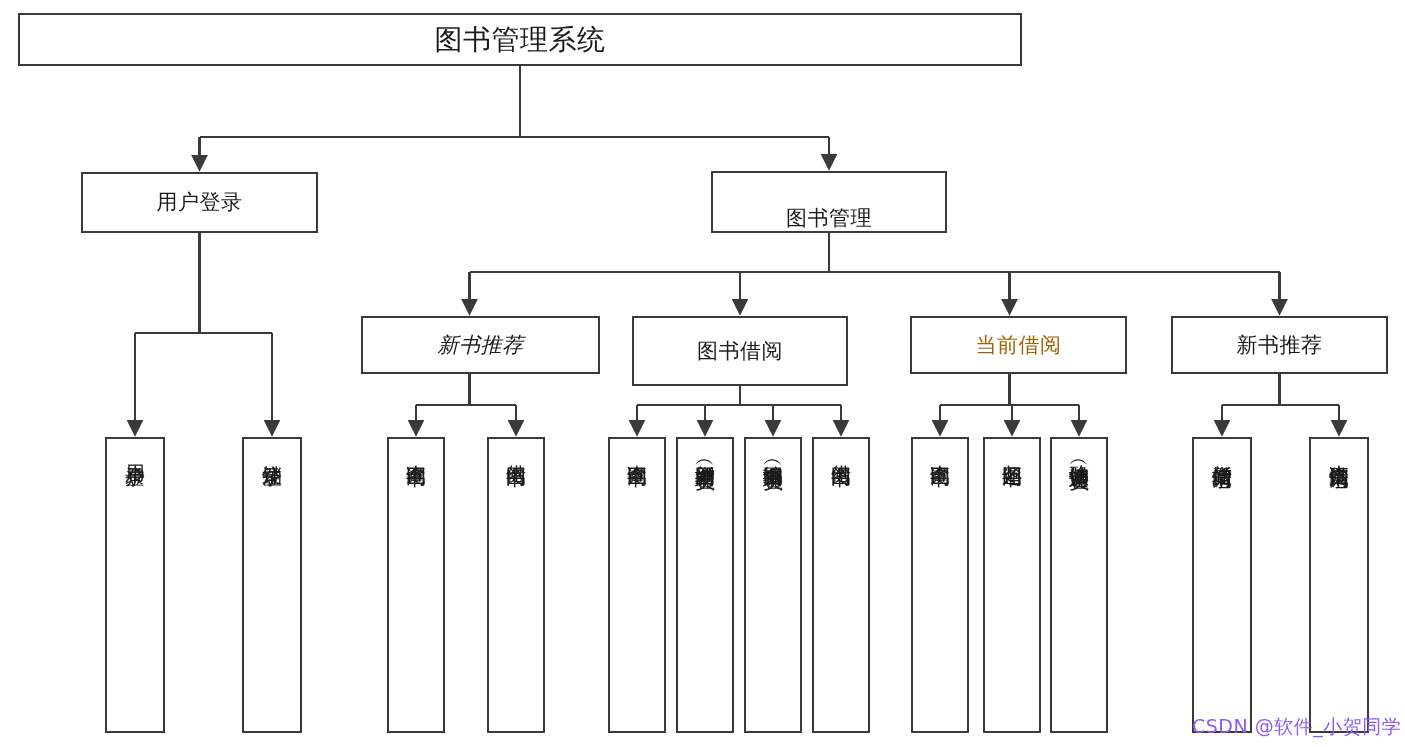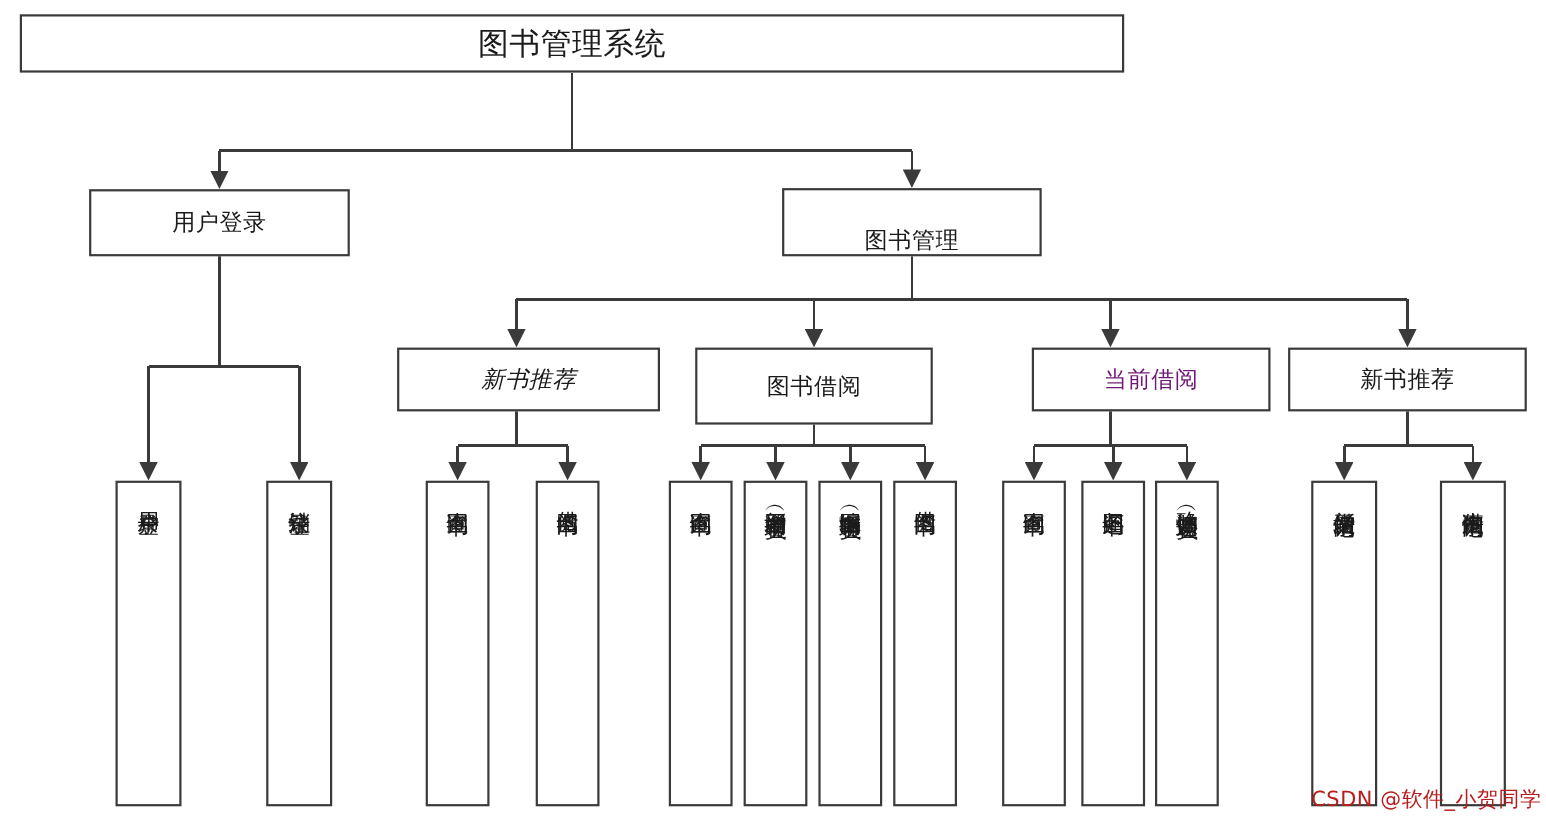--- a/index.html
+++ b/index.html
@@ -131,21 +131,21 @@
   </div>
 
   <div class="node horizontal" id="node-new_book_rec" style="left: 361px; top: 316px; width: 239px; height: 58px; border-color: rgb(58, 58, 58); color: rgb(27, 27, 27); font-style: italic;">
     <span class="node-label">新书推荐</span>
   </div>
 
   <div class="node horizontal" id="node-book_borrow" style="left: 632px; top: 316px; width: 216px; height: 70px; border-color: rgb(58, 58, 58); color: rgb(27, 27, 27);">
     <span class="node-label">图书借阅</span>
   </div>
 
-  <div class="node horizontal" id="node-current_borrow" style="left: 938px; top: 316px; width: 217px; height: 58px; border-color: rgb(58, 58, 58); color: #701a75;">
+  <div class="node horizontal" id="node-current_borrow" style="left: 910px; top: 316px; width: 217px; height: 58px; border-color: rgb(58, 58, 58); color: #a16207;">
     <span class="node-label">当前借阅</span>
   </div>
 
   <div class="node horizontal" id="node-borrow_record" style="left: 1171px; top: 316px; width: 217px; height: 58px; border-color: rgb(58, 58, 58); color: rgb(27, 27, 27);">
     <span class="node-label">新书推荐</span>
   </div>
 
   <div class="node vertical" id="node-leaf_user_login" style="left: 105px; top: 437px; width: 60px; height: 296px; border-color: rgb(58, 58, 58); color: rgb(27, 27, 27);">
     <span class="node-label">用户登录</span>
   </div>
@@ -191,15 +191,15 @@
   </div>
 
   <div class="node vertical" id="node-leaf_add_record" style="left: 1192px; top: 437px; width: 60px; height: 296px; border-color: rgb(58, 58, 58); color: rgb(27, 27, 27);">
     <span class="node-label">新增借阅记录</span>
   </div>
 
   <div class="node vertical" id="node-leaf_query_record" style="left: 1309px; top: 437px; width: 60px; height: 296px; border-color: rgb(58, 58, 58); color: rgb(27, 27, 27);">
     <span class="node-label">查询借阅记录</span>
   </div>
 
-  <div class="watermark" id="watermark" style="left: 1192px; top: 714px; color: #b91c1c;">CSDN @软件_小贺同学</div>
+  <div class="watermark" id="watermark" style="left: 1192px; top: 714px; color: #8b5cf6;">CSDN @软件_小贺同学</div>
 
 </div>
 
 </body></html>

